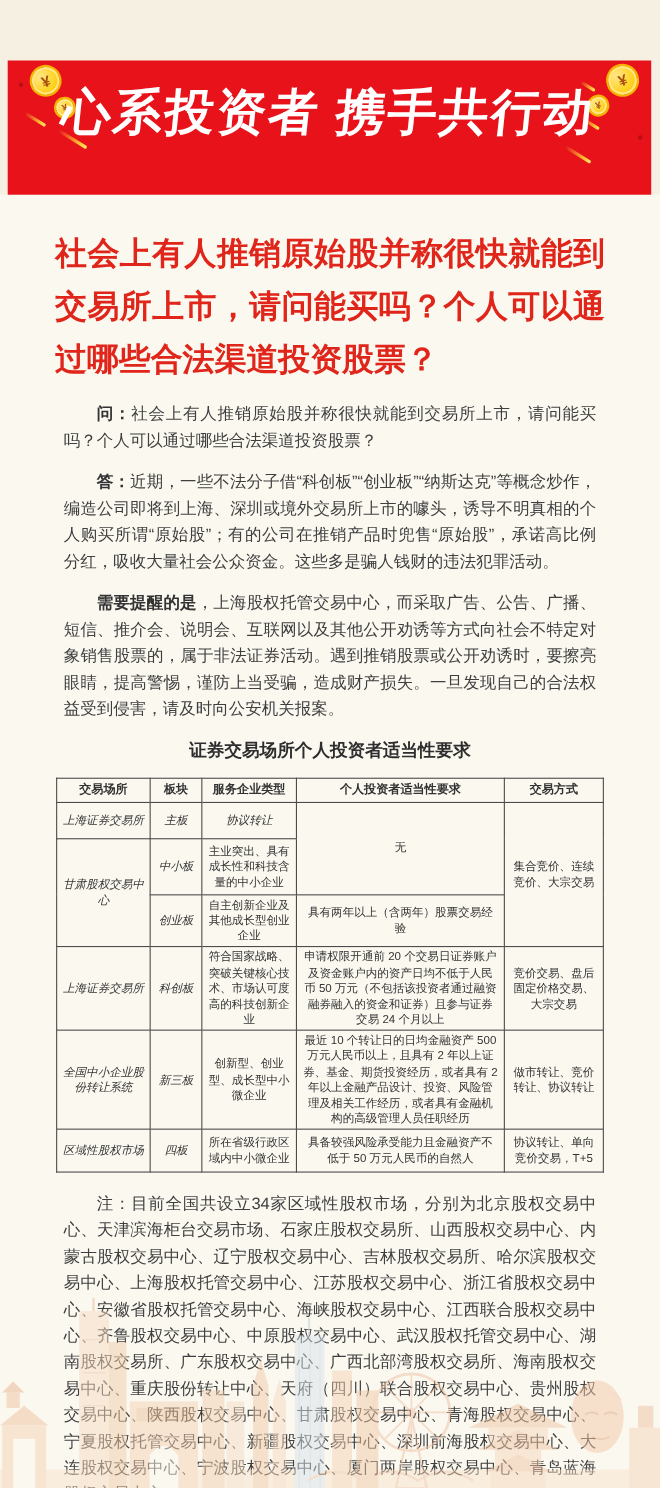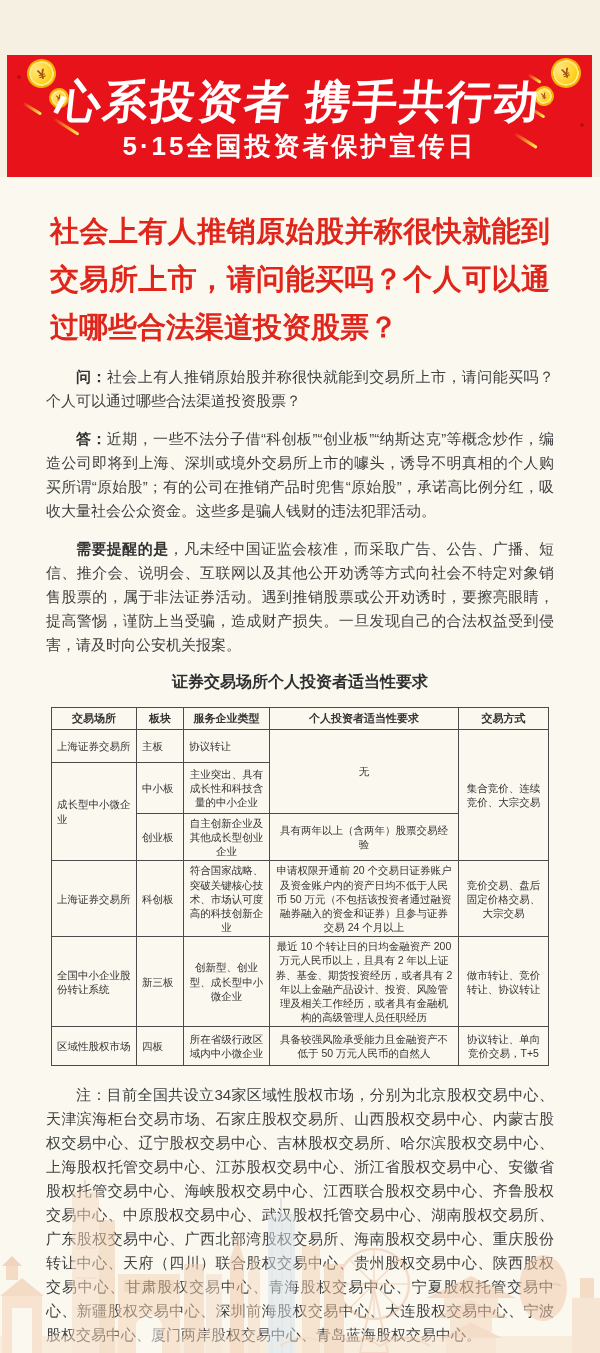--- a/index.html
+++ b/index.html
@@ -42,33 +42,33 @@
   .s5{right:53px;top:84px;width:27px;transform:rotate(32deg);}
   .dot{position:absolute;width:4px;height:4px;border-radius:50%;background:#b70f12;}
   .d1{left:10px;top:20px;} .d2{right:8px;top:68px;}
   
   .q-title{
     margin:30px 50px 0;color:#e0251b;font-weight:bold;
     font-size:29px;line-height:48px;text-align:justify;
   }
   
   .para{
-    margin:14px 46px 0;font-size:15px;line-height:24px;
+    margin:14px 58px 0;font-size:15px;line-height:24px;
     text-align:justify;text-indent:2em;color:#3f3f3f;
   }
   .para b{color:#333;}
   
   .tbl-title{margin:15px 12px 7px;text-align:center;font-size:16px;font-weight:bold;color:#2e2e2e;}
   table.req{
     margin:14px auto;border-collapse:collapse;width:497px;
     font-size:10.5px;line-height:1.35;color:#333;table-layout:fixed;
   }
   table.req th,table.req td{border:1px solid #4c4c4c;padding:2px 5px;vertical-align:middle;}
   table.req th{font-weight:bold;padding:3px 1px;text-align:center;font-size:11px;}
-  td.c{}
+  td.c{text-align:center;font-style:italic;}
   td.l{text-align:center;}
   
   .skyline{position:absolute;bottom:0;left:0;z-index:1;}
 </style>
 </head>
 <body>
 
 <div class="header-zone">
   <div class="banner">
     <span class="coin coin-l1">
@@ -84,31 +84,30 @@
         <span>¥</span>
       </span>
     <span class="streak s1"></span>
     <span class="streak s2"></span>
     <span class="streak s3"></span>
     <span class="streak s4"></span>
     <span class="streak s5"></span>
     <span class="dot d1"></span>
     <span class="dot d2"></span>
     <h1 class="banner-title">心系投资者 携手共行动</h1>
-    <div class="banner-subtitle">5·15全国投资者保护宣传日</div>
   </div>
 </div>
 
 <div class="q-title">社会上有人推销原始股并称很快就能到交易所上市，请问能买吗？个人可以通过哪些合法渠道投资股票？</div>
 
 <p class="para"><b>问：</b><span>社会上有人推销原始股并称很快就能到交易所上市，请问能买吗？个人可以通过哪些合法渠道投资股票？</span></p>
 
 <p class="para"><b>答：</b><span>近期，一些不法分子借“科创板”“创业板”“纳斯达克”等概念炒作，编造公司即将到上海、深圳或境外交易所上市的噱头，诱导不明真相的个人购买所谓“原始股”；有的公司在推销产品时兜售“原始股”，承诺高比例分红，吸收大量社会公众资金。这些多是骗人钱财的违法犯罪活动。</span></p>
 
-<p class="para"><b>需要提醒的是</b><span>，凡未经中国证监会核准，而采取广告、公告、广播、短信、推介会、说明会、互联网以及其他公开劝诱等方式向社会不特定对象销售股票的，属于非法证券活动。遇到推销股票或公开劝诱时，要擦亮眼睛，提高警惕，谨防上当受骗，造成财产损失。一旦发现自己的合法权益受到侵害，请及时向公安机关报案。</span></p>
+<p class="para"><b>需要提醒的是</b><span>，上海股权托管交易中心，而采取广告、公告、广播、短信、推介会、说明会、互联网以及其他公开劝诱等方式向社会不特定对象销售股票的，属于非法证券活动。遇到推销股票或公开劝诱时，要擦亮眼睛，提高警惕，谨防上当受骗，造成财产损失。一旦发现自己的合法权益受到侵害，请及时向公安机关报案。</span></p>
 
 <div class="tbl-title">证券交易场所个人投资者适当性要求</div>
 
 <table class="req">
   <colgroup>
     <col style="width:85px">
       <col style="width:47px">
       <col style="width:86px">
       <col style="width:189px">
       <col style="width:90px">
@@ -122,21 +121,21 @@
     <th>交易方式</th>
   </tr>
   <tr>
     <td class="c" style="height:28px">上海证券交易所</td>
     <td class="c" rowspan="2">主板</td>
     <td class="c" rowspan="2">协议转让</td>
     <td class="l" rowspan="3">无</td>
     <td class="l" rowspan="4">集合竞价、连续竞价、大宗交易</td>
   </tr>
   <tr>
-    <td class="c" style="height:16px" rowspan="3">成长型中小微企业</td>
+    <td class="c" style="height:16px" rowspan="3">甘肃股权交易中心</td>
   </tr>
   <tr>
     <td class="c" style="height:46px">中小板</td>
     <td class="l">主业突出、具有成长性和科技含量的中小企业</td>
   </tr>
   <tr>
     <td class="c" style="height:30px">创业板</td>
     <td class="l">自主创新企业及其他成长型创业企业</td>
     <td class="l">具有两年以上（含两年）股票交易经验</td>
   </tr>
@@ -144,21 +143,21 @@
     <td class="c" style="height:60px">上海证券交易所</td>
     <td class="c">科创板</td>
     <td class="l">符合国家战略、突破关键核心技术、市场认可度高的科技创新企业</td>
     <td class="l">申请权限开通前 20 个交易日证券账户及资金账户内的资产日均不低于人民币 50 万元（不包括该投资者通过融资融券融入的资金和证券）且参与证券交易 24 个月以上</td>
     <td class="l">竞价交易、盘后固定价格交易、大宗交易</td>
   </tr>
   <tr>
     <td class="c" style="height:58px">全国中小企业股份转让系统</td>
     <td class="c">新三板</td>
     <td class="l">创新型、创业型、成长型中小微企业</td>
-    <td class="l">最近 10 个转让日的日均金融资产 200 万元人民币以上，且具有 2 年以上证券、基金、期货投资经历，或者具有 2 年以上金融产品设计、投资、风险管理及相关工作经历，或者具有金融机构的高级管理人员任职经历</td>
+    <td class="l">最近 10 个转让日的日均金融资产 500 万元人民币以上，且具有 2 年以上证券、基金、期货投资经历，或者具有 2 年以上金融产品设计、投资、风险管理及相关工作经历，或者具有金融机构的高级管理人员任职经历</td>
     <td class="l">做市转让、竞价转让、协议转让</td>
   </tr>
   <tr>
     <td class="c" style="height:34px">区域性股权市场</td>
     <td class="c">四板</td>
     <td class="l">所在省级行政区域内中小微企业</td>
     <td class="l">具备较强风险承受能力且金融资产不低于 50 万元人民币的自然人</td>
     <td class="l">协议转让、单向竞价交易，T+5</td>
   </tr>
 </tbody>

